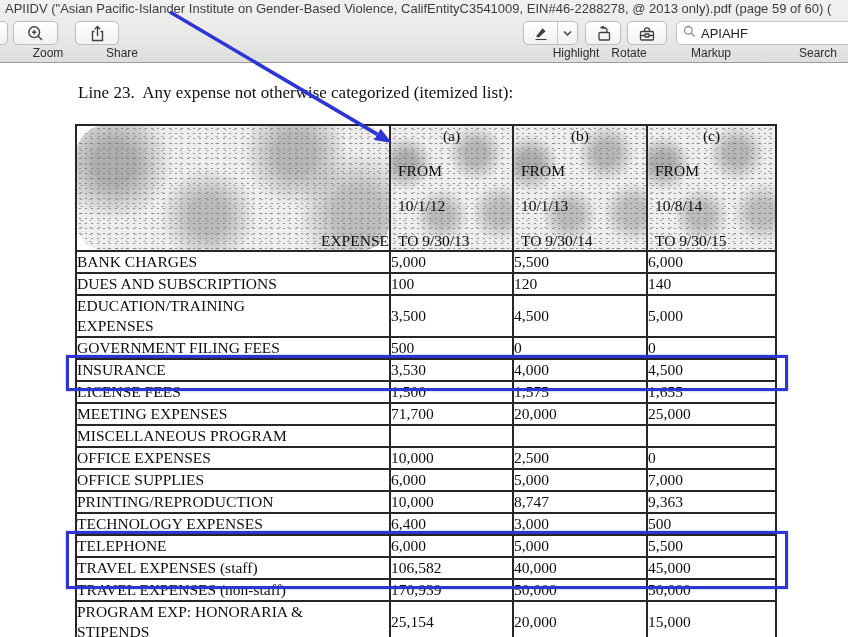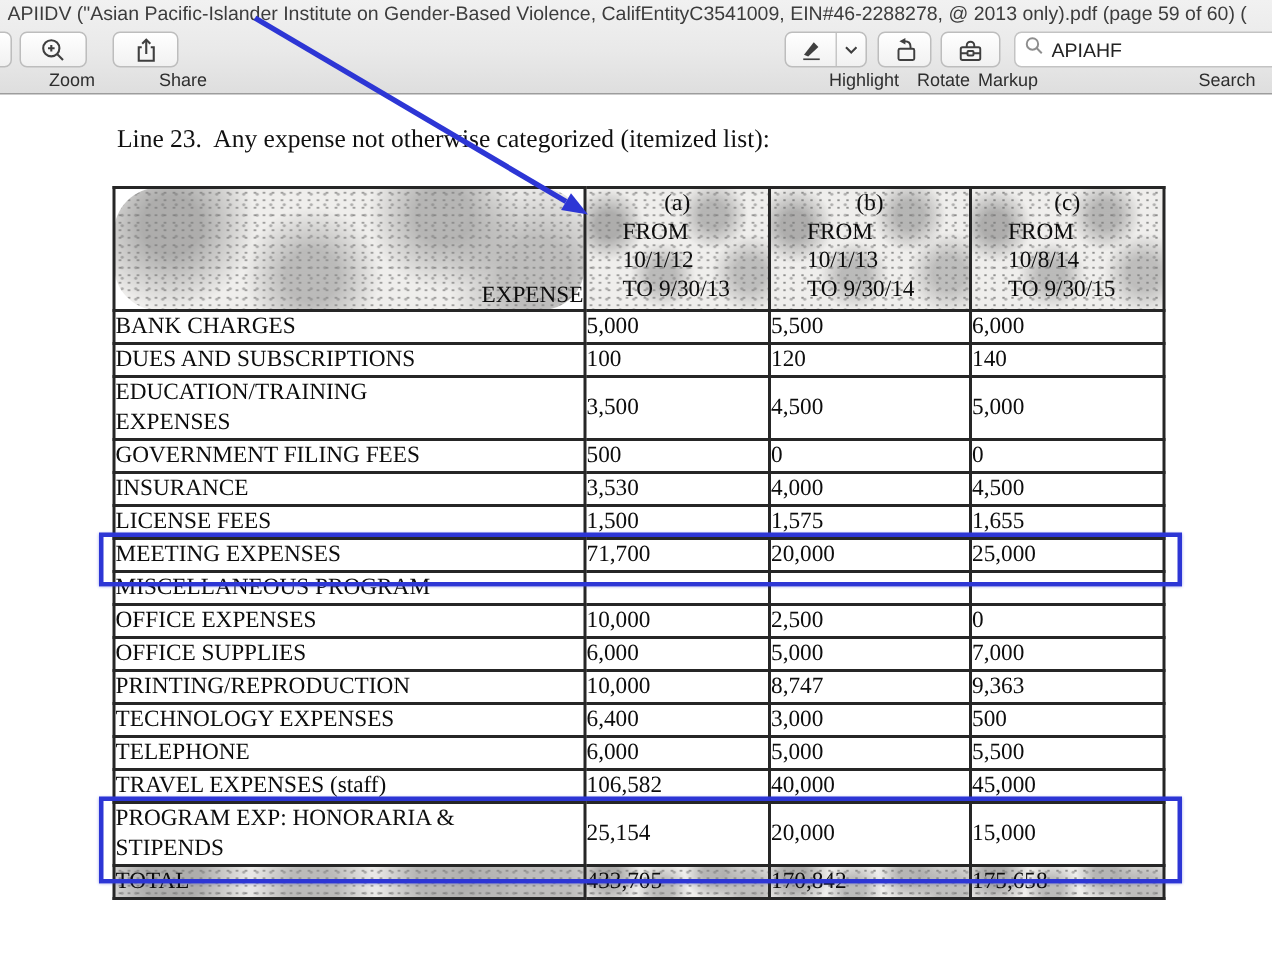--- a/index.html
+++ b/index.html
@@ -36,21 +36,21 @@
   table.pdf-table{position:absolute;left:75px;top:61px;width:700px;border-collapse:collapse;
        font-family:"Liberation Serif",serif;font-size:15.5px;color:#0d0d0d;
        border:2px solid #262626;table-layout:fixed;}
   .pdf-table th,.pdf-table td{border:2px solid #262626;padding:0;box-sizing:border-box;}
   .col-label{width:314px;}
   .col-a{width:123px;}
   .col-b{width:134px;}
   .col-c{width:129px;}
   .hcell{height:82px;vertical-align:top;font-weight:400;padding-top:2px;}
   .hdr-tag{text-align:center;line-height:19px;}
-  .hdr-line{text-align:left;padding-left:24px;line-height:19px;}
+  .hdr-line{text-align:left;padding-left:7px;line-height:19px;margin-top:16px;}
   .hcell-expense{vertical-align:bottom;text-align:right;padding-left:5px;padding-bottom:2px;
        font-weight:400;border-radius:30px;}
   .pdf-table tbody tr{height:22px;}
   .c-label{text-align:left;padding-left:5px;line-height:20px;white-space:pre-line;}
   .c-num{text-align:left;padding-right:9px;line-height:20px;}
 
   
   .speckle{
     background-color:#efeeec;
     background-image:
@@ -136,21 +136,21 @@
     <div class="btn" style="left:627px;width:40px;">
       <span>
         <svg width="20" height="19" viewBox="0 0 20 19" fill="none" stroke="#3f3f3f" stroke-width="1.3">
           <rect x="3.5" y="7.5" width="13" height="8.5" rx="1.2"></rect>
           <path d="M7.5 7.5 V6.3 a2.5 2.5 0 0 1 5 0 V7.5"></path>
           <path d="M3.5 11.5 H8 M12 11.5 H16.5"></path>
           <rect x="8" y="10" width="4" height="3" rx="0.6"></rect>
         </svg>
       </span>
     </div>
-    <div class="lbl" style="left:618px;width:58px;">Markup</div>
+    <div class="lbl" style="left:648px;width:58px;text-align:right;">Markup</div>
 
     <div class="searchfield">
       <span>
         <svg width="13" height="13" viewBox="0 0 13 13" fill="none" stroke="#8e8e8e" stroke-width="1.3">
           <circle cx="5.3" cy="5.3" r="3.8"></circle>
           <line x1="8.2" y1="8.2" x2="11.5" y2="11.5"></line>
         </svg>
       </span>
       <input type="text" value="APIAHF" style="">
     </div>
@@ -270,20 +270,26 @@
             <td class="c-num">5,000</td>
             <td class="c-num">5,500</td>
           </tr>
           <tr>
             <td class="c-label">TRAVEL EXPENSES (staff)</td>
             <td class="c-num">106,582</td>
             <td class="c-num">40,000</td>
             <td class="c-num">45,000</td>
           </tr>
           <tr>
+            <td class="c-label">TRAVEL EXPENSES (non-staff)</td>
+            <td class="c-num">170,939</td>
+            <td class="c-num">50,000</td>
+            <td class="c-num">50,000</td>
+          </tr>
+          <tr>
             <td class="c-label">PROGRAM EXP: HONORARIA &amp;
 STIPENDS</td>
             <td class="c-num">25,154</td>
             <td class="c-num">20,000</td>
             <td class="c-num">15,000</td>
           </tr>
           <tr>
             <td class="c-label speckle">TOTAL</td>
             <td class="c-num speckle">433,705</td>
             <td class="c-num speckle">170,842</td>

